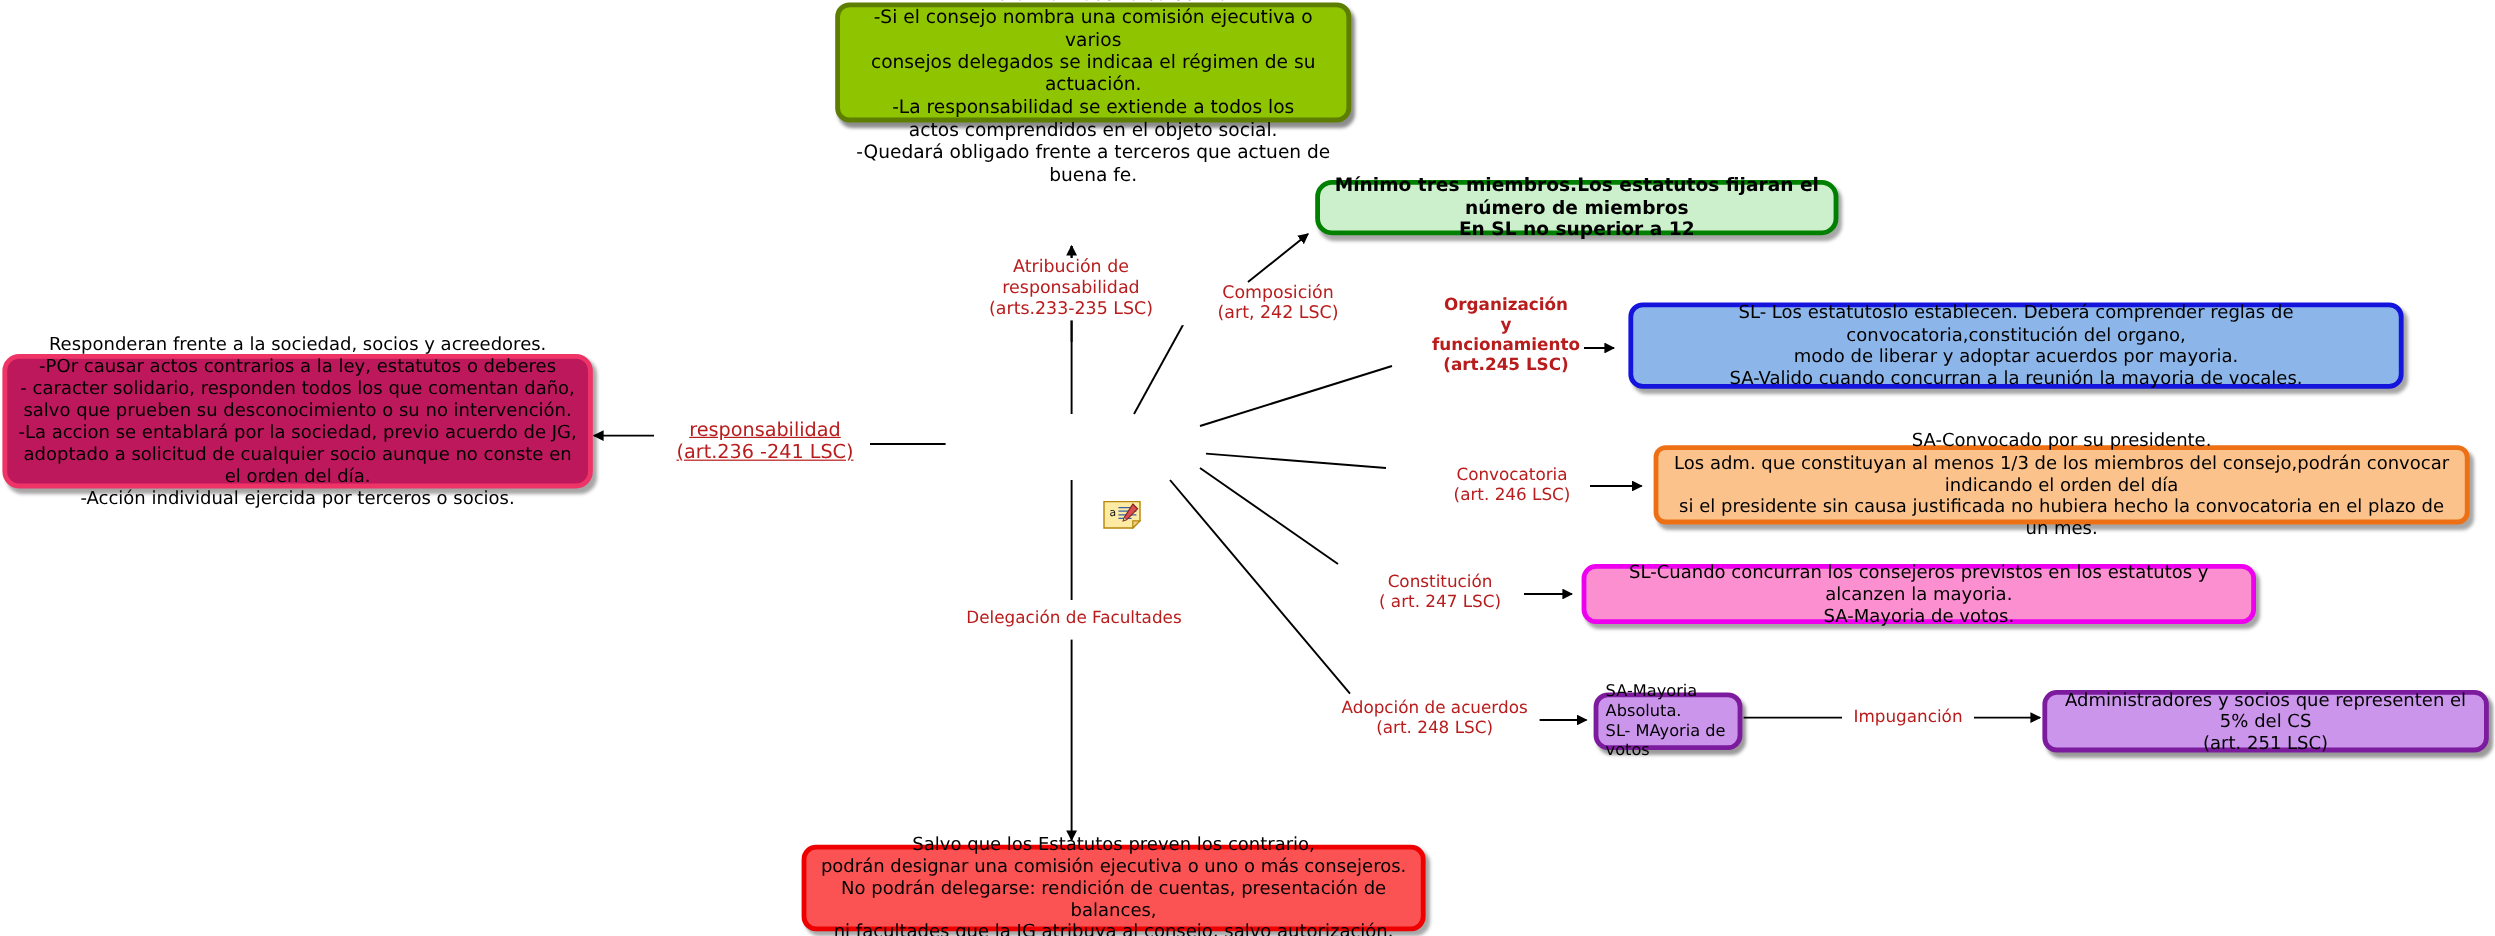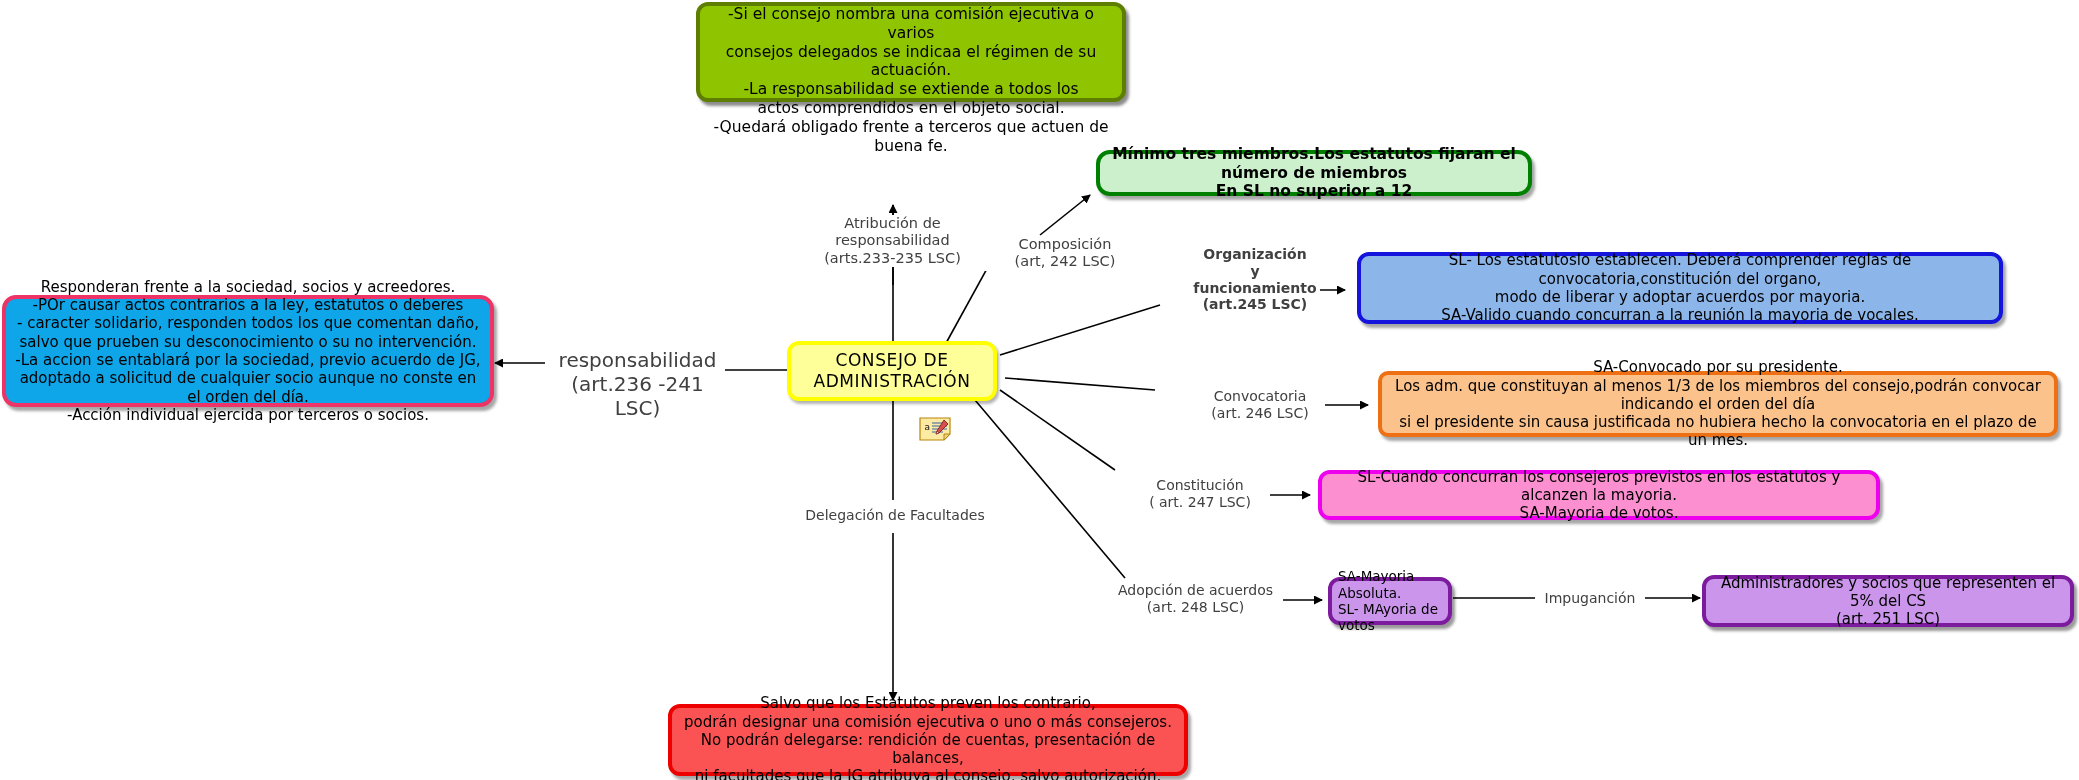--- a/index.html
+++ b/index.html
@@ -32,21 +32,21 @@
     justify-content: center;
     text-align: center;
     line-height: 1.22;
     color: #000000;
     white-space: pre-line;
     z-index: 3;
   }
   .edge-label {
     position: absolute;
     text-align: center;
-    color: #404040;
+    color: #b91c1c;
     line-height: 1.2;
     white-space: pre-line;
     background: #ffffff;
     z-index: 4;
   }
 
   
   .n-center {
     background: #ffff99;
     border: 4px solid #ffff00;
@@ -92,21 +92,21 @@
     box-shadow: 3px 4px 3px rgba(0,0,0,.35);
   }
   .n-purple {
     background: #cb95ec;
     border: 4px solid #7d1b9e;
     border-radius: 12px;
     font-size: 15px;
     box-shadow: 3px 4px 3px rgba(0,0,0,.40);
   }
   .n-pinkred {
-    background: #0ea5e9;
+    background: #be185d;
     border: 4px solid #ee3366;
     border-radius: 14px;
     font-size: 15px;
     box-shadow: 3px 4px 3px rgba(0,0,0,.35);
   }
   .n-red {
     background: #fb5353;
     border: 4px solid #ee0000;
     border-radius: 12px;
     font-size: 15px;
@@ -197,21 +197,20 @@
 salvo que prueben su desconocimiento o su no intervención.
 -La accion se entablará por la sociedad, previo acuerdo de JG,
 adoptado a solicitud de cualquier socio aunque no conste en el orden del día.
 -Acción individual ejercida por terceros o socios.</div>
 
   <div class="node n-red" style="left:668px; top:704px; width:520px; height:72px; padding:4px 8px;">Salvo que los Estatutos preven los contrario,
 podrán designar una comisión ejecutiva o uno o más consejeros.
 No podrán delegarse: rendición de cuentas, presentación de balances,
 ni facultades que la JG atribuya al consejo, salvo autorización.</div>
 
-  <div class="node n-center" style="left:787px; top:341px; width:210px; height:60px;">CONSEJO DE ADMINISTRACIÓN</div>
 
   <svg class="note-icon" style="left:919px; top:417px;" viewBox="0 0 32 24" xmlns="http://www.w3.org/2000/svg">
     <path d="M1,1 H31 V17 L25,23 H1 Z" fill="#fdeba4" stroke="#b8860b" stroke-width="1.2"></path>
     <path d="M25,23 L25,17 L31,17 Z" fill="#e8d38a" stroke="#b8860b" stroke-width="1"></path>
     <text x="5.5" y="13" font-family="DejaVu Sans, sans-serif" font-size="9" fill="#111">a</text>
     <g stroke="#3b5fa8" stroke-width="1">
       <line x1="13" y1="6" x2="28" y2="6"></line>
       <line x1="13" y1="9" x2="28" y2="9"></line>
       <line x1="13" y1="12" x2="28" y2="12"></line>
       <line x1="13" y1="15" x2="24" y2="15"></line>
@@ -235,18 +234,18 @@
 (art. 246 LSC)</div>
 
   <div class="edge-label" style="left:1130px; top:477px; width:140px; font-size:14px;">Constitución
 ( art. 247 LSC)</div>
 
   <div class="edge-label" style="left:1108px; top:582px; width:175px; font-size:14px;">Adopción de acuerdos
 (art. 248 LSC)</div>
 
   <div class="edge-label" style="left:1535px; top:590px; width:110px; font-size:14px;">Impuganción</div>
 
-  <div class="edge-label" style="left:550px; top:348px; width:175px; font-size:20px;">responsabilidad
+  <div class="edge-label" style="left:550px; top:348px; width:175px; font-size:16px;text-decoration:underline;">responsabilidad
 (art.236 -241 LSC)</div>
 
   <div class="edge-label" style="left:790px; top:507px; width:210px; font-size:14px;">Delegación de Facultades</div>
 
 </div>
 
 </body></html>

